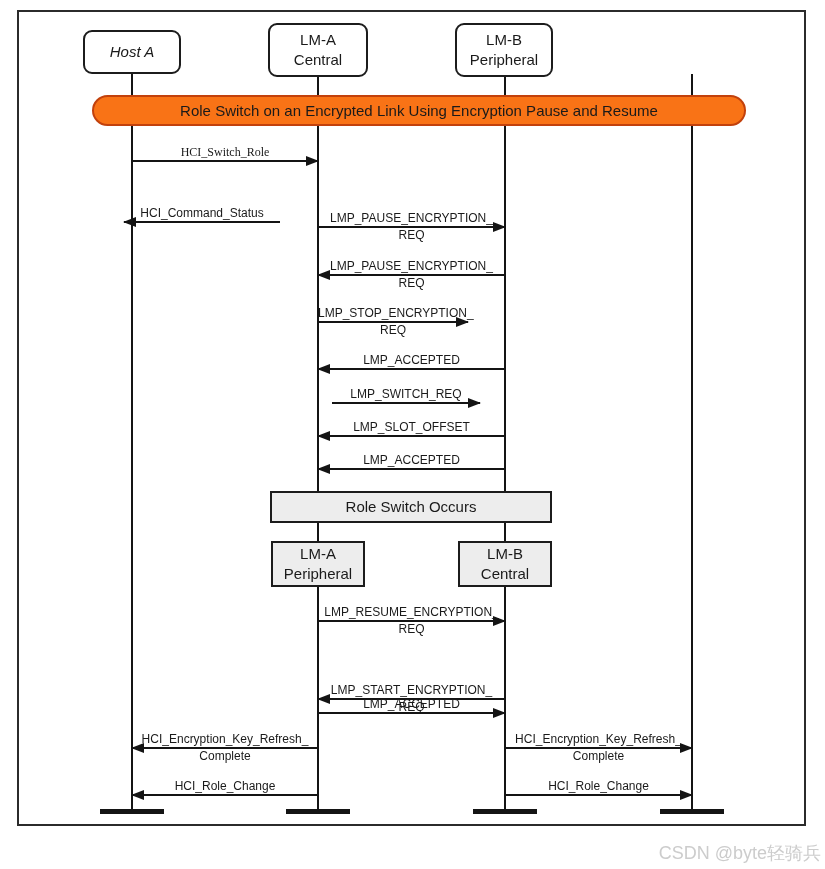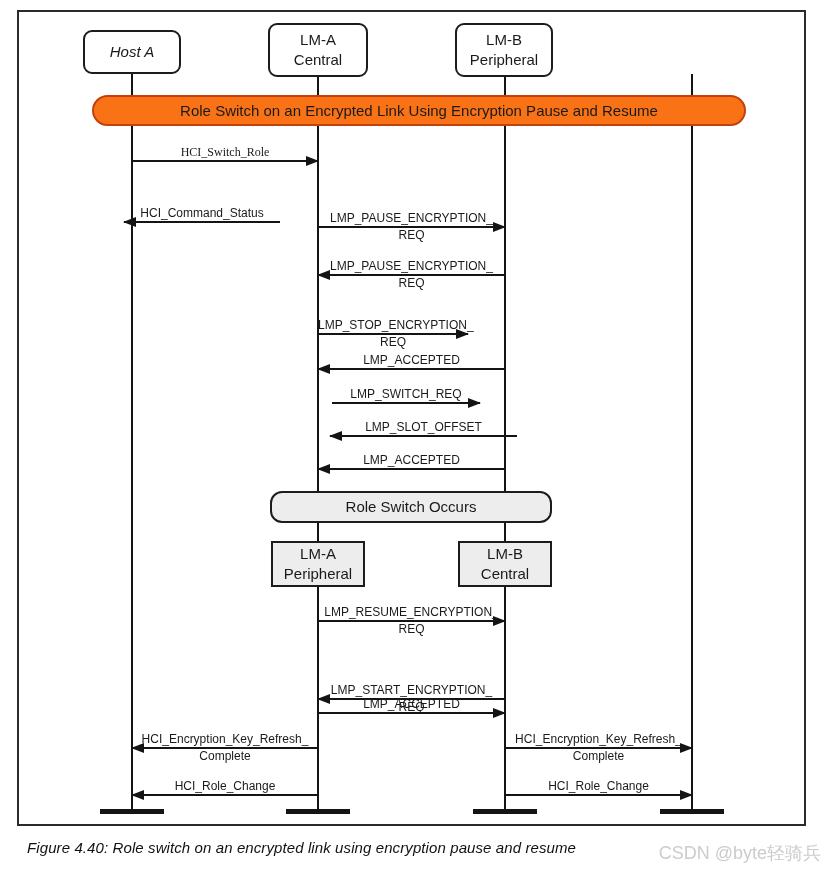--- a/index.html
+++ b/index.html
@@ -70,21 +70,21 @@
   <div class="termbar" style="left:660px;top:809px;"></div>
 
   <div class="abox" style="left:83px;top:30px;width:94px;height:40px;font-style:italic;">Host A</div>
   <div class="abox" style="left:268px;top:23px;width:96px;height:50px;">LM-A
 Central</div>
   <div class="abox" style="left:455px;top:23px;width:94px;height:50px;">LM-B
 Peripheral</div>
 
   <div class="banner">Role Switch on an Encrypted Link Using Encryption Pause and Resume</div>
 
-  <div class="graybox" style="left:270px;top:491px;width:278px;height:28px;border-radius:12px;">Role Switch Occurs</div>
+  <div class="graybox" style="left:270px;top:491px;width:278px;height:28px;">Role Switch Occurs</div>
   <div class="graybox" style="left:271px;top:541px;width:90px;height:42px;">LM-A
 Peripheral</div>
   <div class="graybox" style="left:458px;top:541px;width:90px;height:42px;">LM-B
 Central</div>
 
   <div id="messages">
       <div class="msg" style="left: 132px; top: 145px; width: 186px; font-family: Liberation Serif, serif;">
         <div class="mlabel">HCI_Switch_Role</div>
         <div class="mline">
           <i class="ah right"></i>
@@ -103,40 +103,40 @@
         </div>
         <div class="mlabel">REQ</div>
       </div>
       <div class="msg" style="left: 318px; top: 259px; width: 187px;">
         <div class="mlabel">LMP_PAUSE_ENCRYPTION_</div>
         <div class="mline">
           <i class="ah left"></i>
         </div>
         <div class="mlabel">REQ</div>
       </div>
-      <div class="msg" style="left: 318px; top: 306px; width: 150px; margin-top: 12px;">
+      <div class="msg" style="left: 318px; top: 306px; width: 150px;">
         <div class="mlabel">LMP_STOP_ENCRYPTION_</div>
         <div class="mline">
           <i class="ah right"></i>
         </div>
         <div class="mlabel">REQ</div>
       </div>
       <div class="msg" style="left: 318px; top: 353px; width: 187px;">
         <div class="mlabel">LMP_ACCEPTED</div>
         <div class="mline">
           <i class="ah left"></i>
         </div>
       </div>
       <div class="msg" style="left: 332px; top: 387px; width: 148px;">
         <div class="mlabel">LMP_SWITCH_REQ</div>
         <div class="mline">
           <i class="ah right"></i>
         </div>
       </div>
-      <div class="msg" style="left: 318px; top: 420px; width: 187px; padding-left: 12px;">
+      <div class="msg" style="left: 318px; top: 420px; width: 187px;">
         <div class="mlabel">LMP_SLOT_OFFSET</div>
         <div class="mline">
           <i class="ah left"></i>
         </div>
       </div>
       <div class="msg" style="left: 318px; top: 453px; width: 187px;">
         <div class="mlabel">LMP_ACCEPTED</div>
         <div class="mline">
           <i class="ah left"></i>
         </div>
@@ -182,16 +182,15 @@
         </div>
       </div>
       <div class="msg" style="left: 505px; top: 779px; width: 187px;">
         <div class="mlabel">HCI_Role_Change</div>
         <div class="mline">
           <i class="ah right"></i>
         </div>
       </div>
     </div>
 
-  <div class="caption">Figure 4.40: Role switch on an encrypted link using encryption pause and resume</div>
   <div class="watermark">CSDN @byte轻骑兵</div>
 
 </div>
 
 </body></html>

